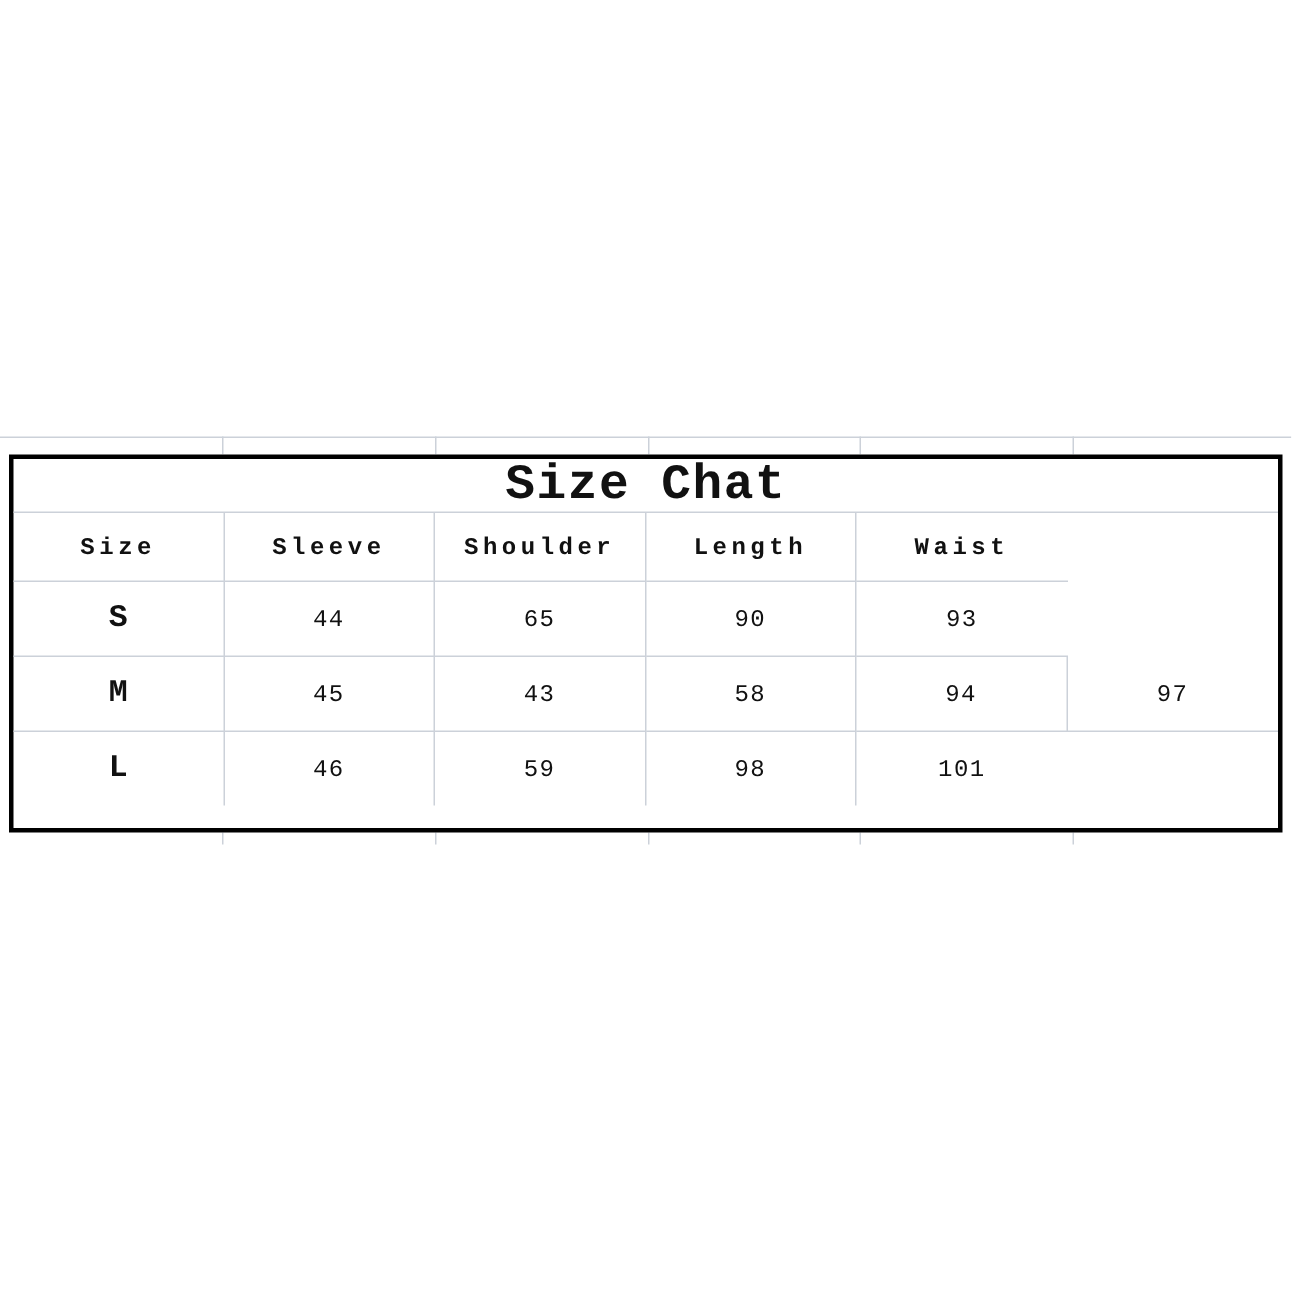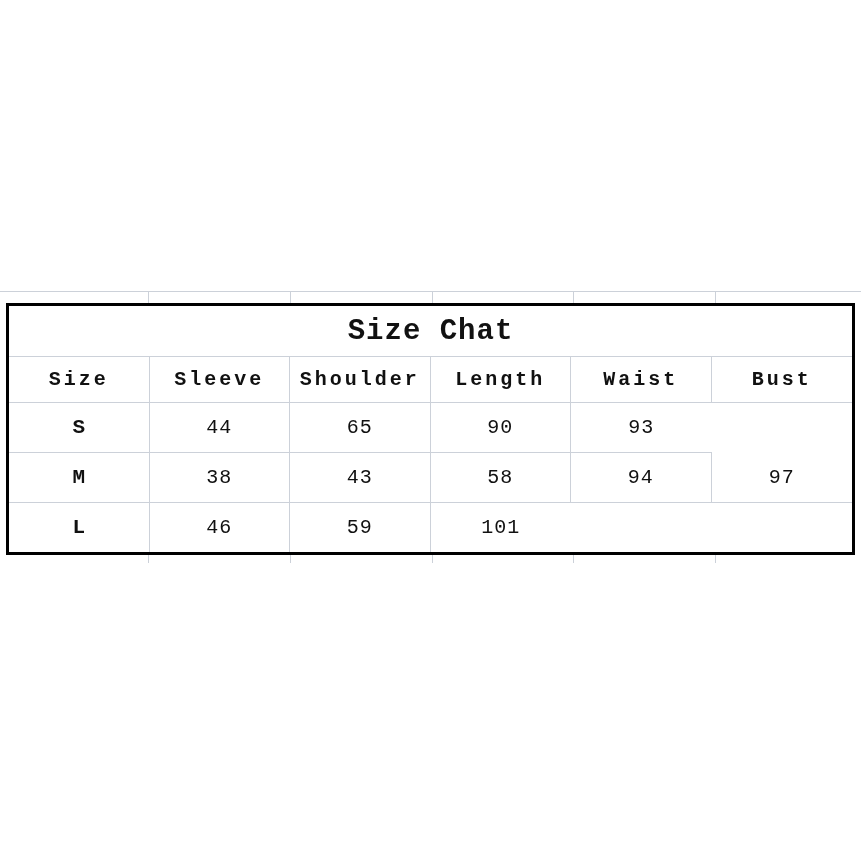--- a/index.html
+++ b/index.html
@@ -29,37 +29,37 @@
   .chart-table {
     position: absolute;
     left: 6px; top: 303px;
     width: 849px; height: 252px;
     border: 3px solid #000000;
     background: #ffffff;
     display: flex;
     flex-direction: column;
   }
   .title-row {
-    height: 51px;
+    height: 36px;
     border-bottom: 1px solid #ccd1d9;
     display: flex; align-items: center; justify-content: center;
-    font-size: 29px; font-weight: bold; letter-spacing: 1px;
+    font-size: 33px; font-weight: bold; letter-spacing: 1px;
   }
   .row {
     display: grid;
     grid-template-columns: repeat(6, 1fr);
   }
   .header-row { height: 46px; }
   .data-row   { height: 50px; }
   .data-row.last { height: 49px; }
   .cell {
     display: flex; align-items: center; justify-content: center;
     border-right: 1px solid #ccd1d9;
     border-bottom: 1px solid #ccd1d9;
-    font-size: 20px; letter-spacing: 1px;
+    font-size: 16px; letter-spacing: 1px;
     white-space: nowrap;
   }
   .cell:last-child { border-right: none; }
   .data-row.last .cell { border-bottom: none; }
   .header-row .cell { font-weight: bold; letter-spacing: 3px; }
   .size-cell { font-weight: bold; font-size: 21px; letter-spacing: 0; }
 </style>
 </head>
 <body>
 
@@ -80,41 +80,41 @@
   <div class="chart-table">
 
     <div class="title-row">Size Chat</div>
 
     <div class="row header-row">
       <div class="cell">Size</div>
       <div class="cell">Sleeve</div>
       <div class="cell">Shoulder</div>
       <div class="cell">Length</div>
       <div class="cell">Waist</div>
-      <div class="cell">Bust</div>
     </div>
 
     <div class="row data-row">
       <div class="cell size-cell">S</div>
       <div class="cell">44</div>
       <div class="cell">65</div>
       <div class="cell">90</div>
       <div class="cell">93</div>
     </div>
 
     <div class="row data-row">
       <div class="cell size-cell">M</div>
-      <div class="cell">38</div>
+      <div class="cell">45</div>
       <div class="cell">43</div>
       <div class="cell">58</div>
       <div class="cell">94</div>
       <div class="cell">97</div>
     </div>
 
     <div class="row data-row last">
       <div class="cell size-cell">L</div>
       <div class="cell">46</div>
       <div class="cell">59</div>
+      <div class="cell">98</div>
       <div class="cell">101</div>
     </div>
 
   </div>
 </div>
 
 </body></html>

